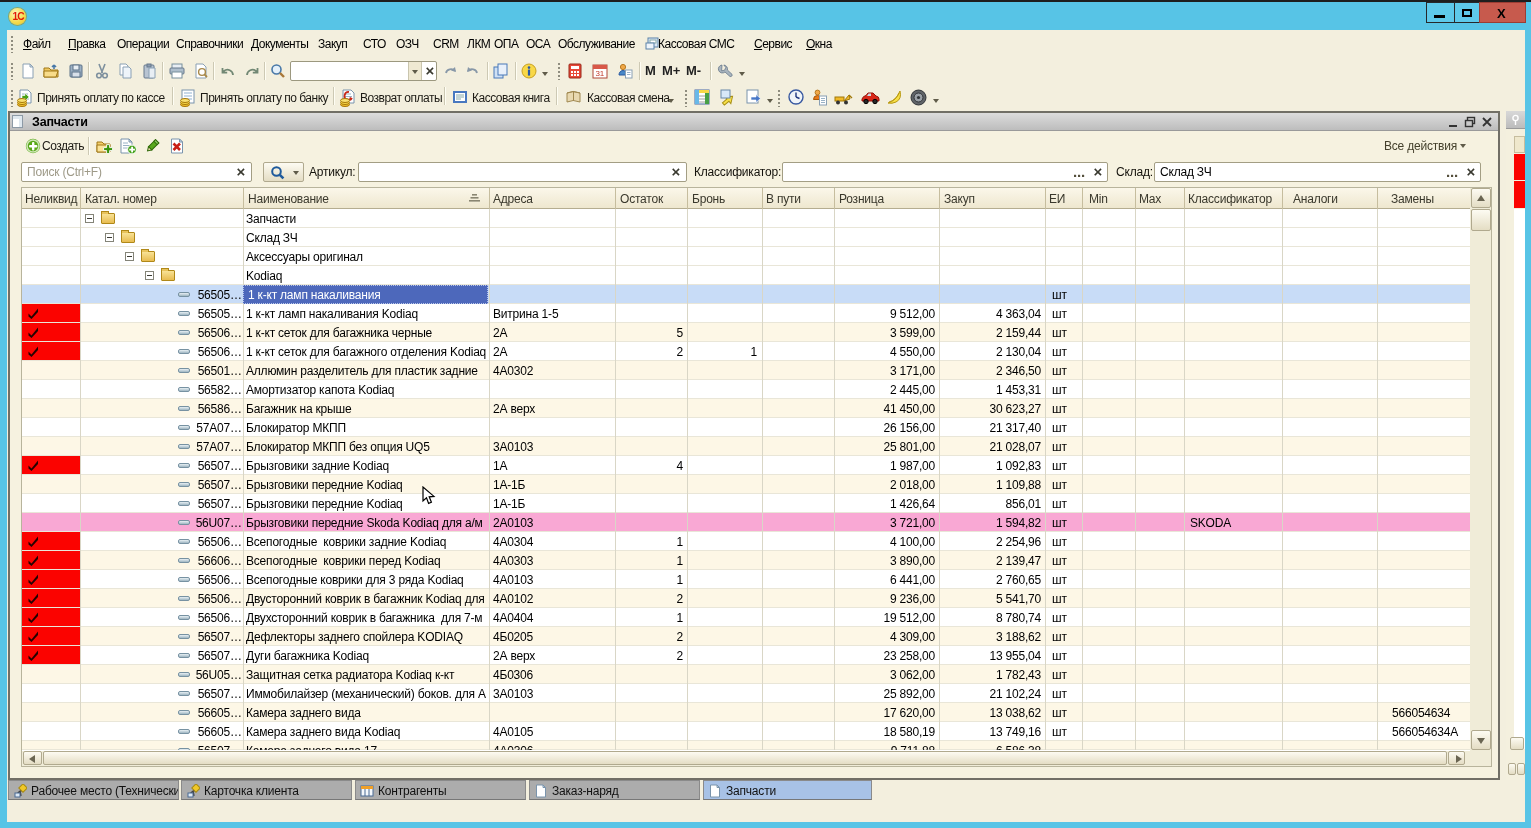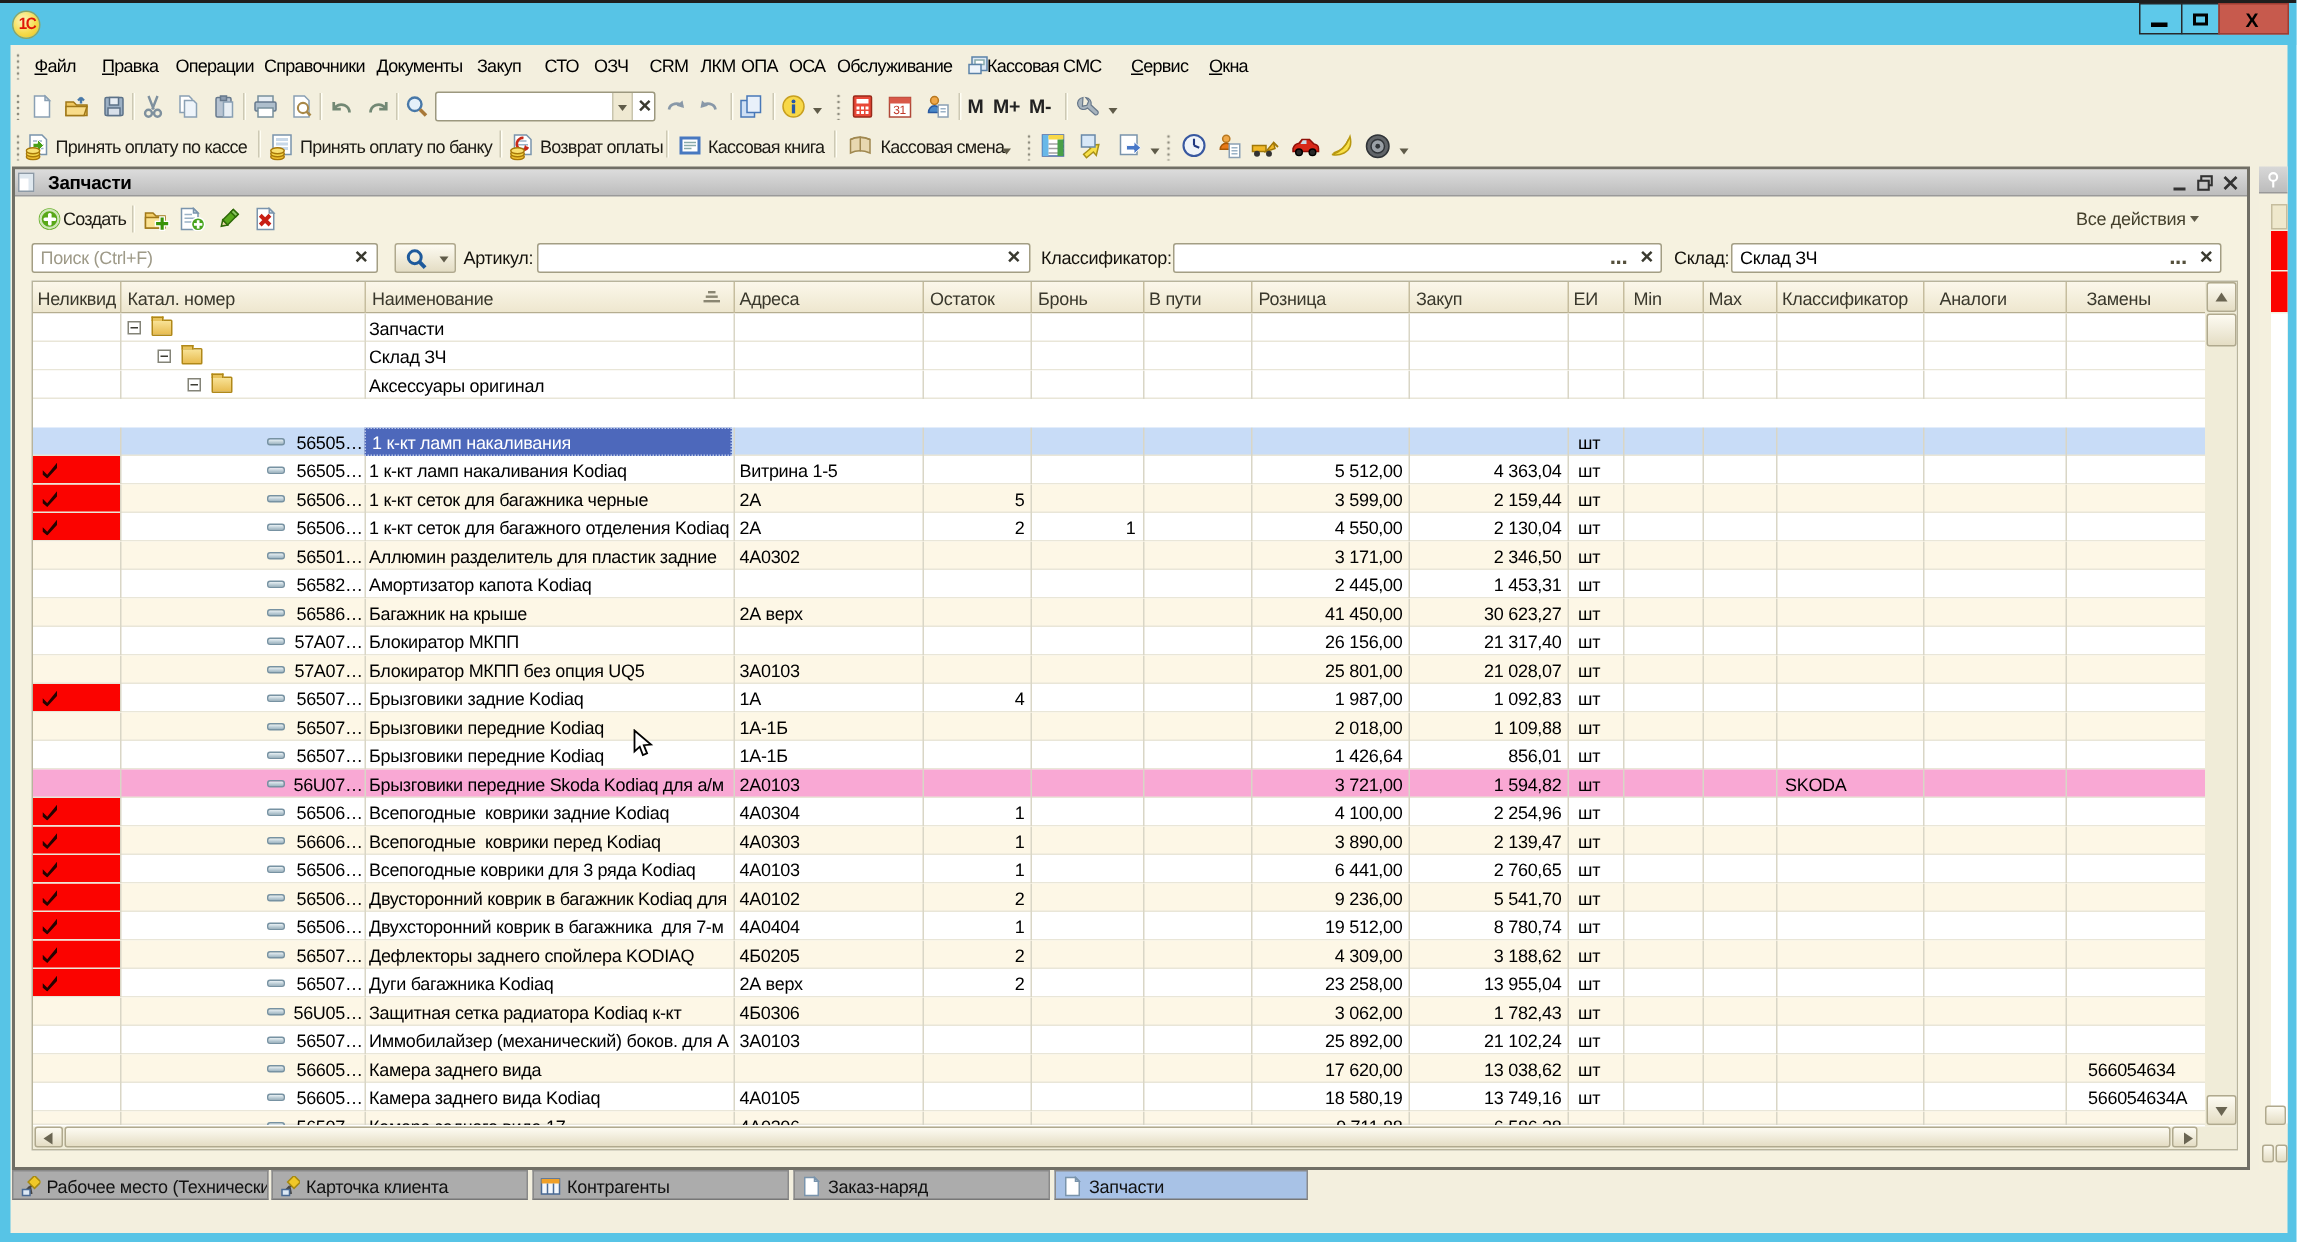--- a/index.html
+++ b/index.html
@@ -631,20 +631,39 @@
           <i class="vl" style="left:1023px"></i>
           <i class="vl" style="left:1060px"></i>
           <i class="vl" style="left:1113px"></i>
           <i class="vl" style="left:1162px"></i>
           <i class="vl" style="left:1260px"></i>
           <i class="vl" style="left:1355px"></i>
           <span class="expb" style="left:103px"></span>
           <span class="fold" style="left:119px"></span>
           <span class="nm">Аксессуары оригинал</span>
         </div>
+<div class="tr" style="top:78px;background:#fff;">
+          <i class="vl" style="left:58px"></i>
+          <i class="vl" style="left:221px"></i>
+          <i class="vl" style="left:467px"></i>
+          <i class="vl" style="left:593px"></i>
+          <i class="vl" style="left:665px"></i>
+          <i class="vl" style="left:740px"></i>
+          <i class="vl" style="left:812px"></i>
+          <i class="vl" style="left:917px"></i>
+          <i class="vl" style="left:1023px"></i>
+          <i class="vl" style="left:1060px"></i>
+          <i class="vl" style="left:1113px"></i>
+          <i class="vl" style="left:1162px"></i>
+          <i class="vl" style="left:1260px"></i>
+          <i class="vl" style="left:1355px"></i>
+          <span class="expb" style="left:123px"></span>
+          <span class="fold" style="left:139px"></span>
+          <span class="nm">Kodiaq</span>
+        </div>
 <div class="tr" style="top:97px;background:#c8dcf7;">
           <i class="vl" style="left:58px"></i>
           <i class="vl" style="left:221px"></i>
           <i class="vl" style="left:467px"></i>
           <i class="vl" style="left:593px"></i>
           <i class="vl" style="left:665px"></i>
           <i class="vl" style="left:740px"></i>
           <i class="vl" style="left:812px"></i>
           <i class="vl" style="left:917px"></i>
           <i class="vl" style="left:1023px"></i>
@@ -675,21 +694,21 @@
           <i class="vl" style="left:1355px"></i>
           <div class="redc">
             <svg class="chk" width="13" height="12">
               <path d="M1.5 6.5 L4.5 9.5 L11 1.5 L11 5 L4.5 12 L1.5 9.5 Z" fill="#240300"></path>
             </svg>
           </div>
           <span class="dash"></span>
           <span class="knum">56505<span class="trm">…</span></span>
           <span class="nm">1 к-кт ламп накаливания Kodiaq</span>
           <span class="ad">Витрина 1-5</span>
-          <span class="num" style="left:790px;width:123px">5 512,00</span>
+          <span class="num" style="left:790px;width:123px">9 512,00</span>
           <span class="num" style="left:896px;width:123px">4 363,04</span>
           <span class="cl" style="left:1030px">шт</span>
         </div>
 <div class="tr" style="top:135px;background:#fdf7e6;">
           <i class="vl" style="left:58px"></i>
           <i class="vl" style="left:221px"></i>
           <i class="vl" style="left:467px"></i>
           <i class="vl" style="left:593px"></i>
           <i class="vl" style="left:665px"></i>
           <i class="vl" style="left:740px"></i>

